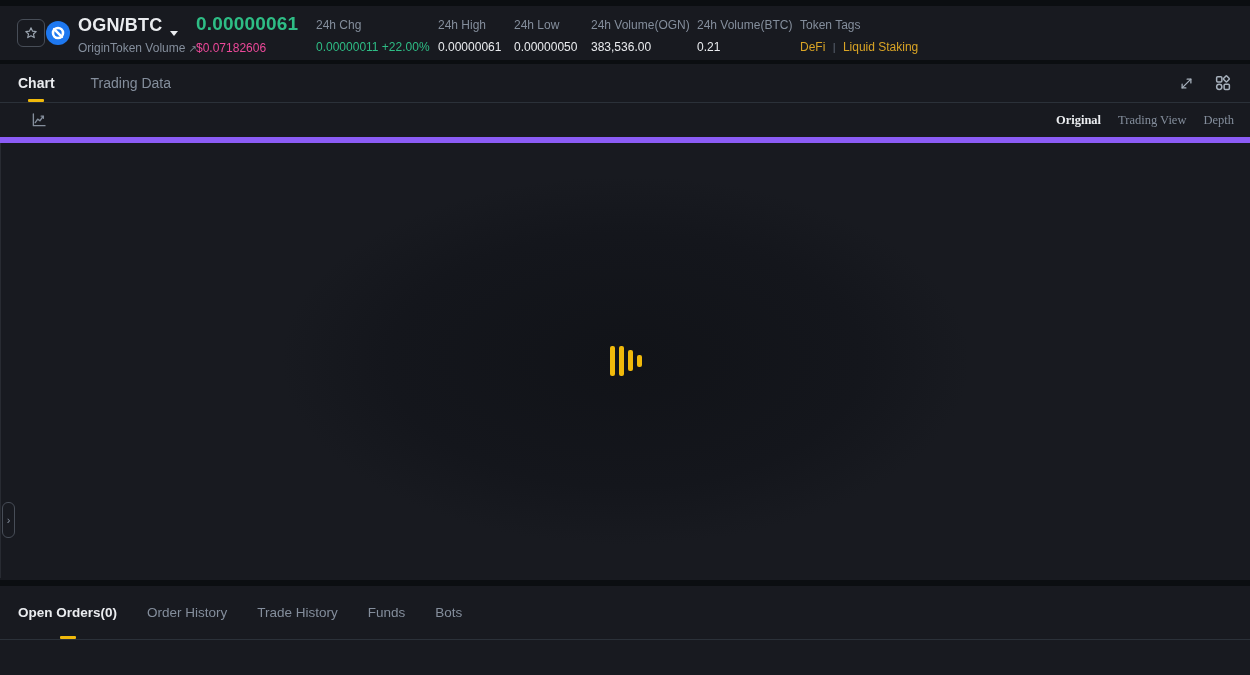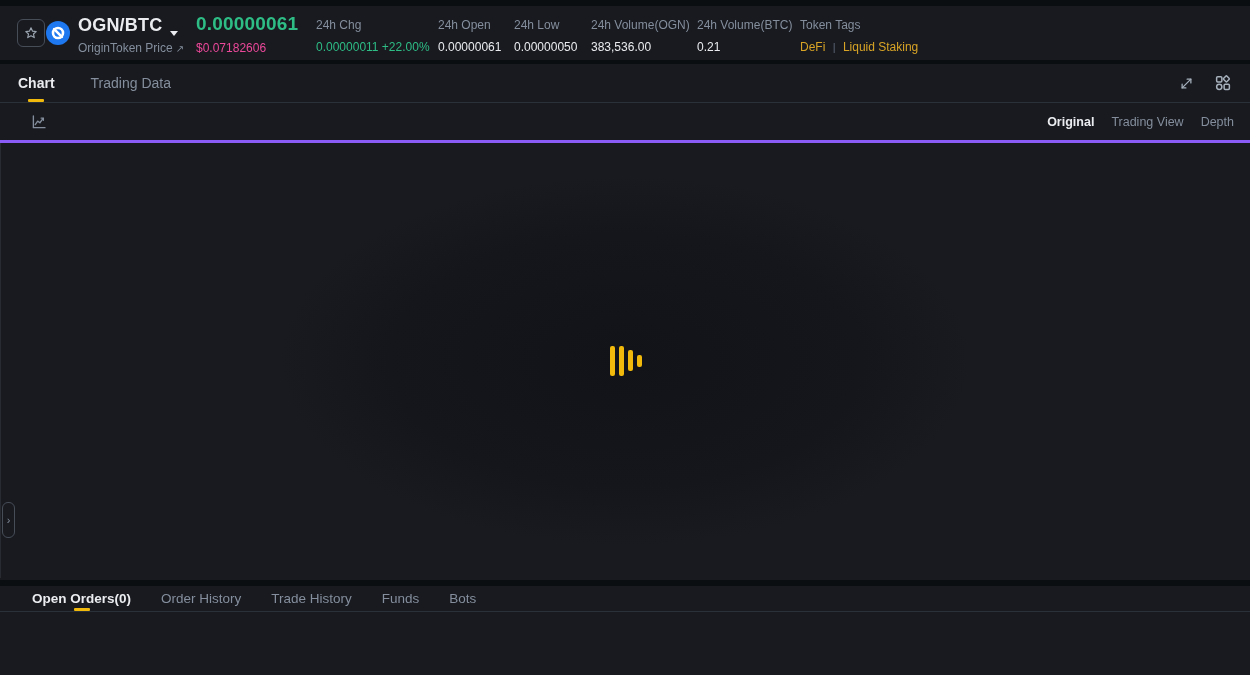--- a/index.html
+++ b/index.html
@@ -53,22 +53,22 @@
   .main-tab { font-size:14px; color:#848e9c; cursor:pointer; position:relative; height:100%; display:flex; align-items:center; }
   .main-tab.active { color:#eaecef; font-weight:bold; }
   .tab-underline {
     position:absolute; bottom:0; left:50%; transform:translateX(-50%);
     width:16px; height:3px; background:#f0b90b; border-radius:1px;
   }
   .tabrow-icons { position:absolute; right:18px; top:0; height:100%; display:flex; align-items:center; gap:20px; }
   .icon-btn { cursor:pointer; display:flex; align-items:center; justify-content:center; }
 
   .toolbar-row {
-    height:40px; border-bottom:3px solid #8b5cf6;
-    display:flex; align-items:center; position:relative;
+    height:40px; border-bottom:6px solid #8b5cf6;
+    display:flex; align-items:center; position:relative;font-family:Liberation Serif, serif;
   }
   .chart-type-icon { position:absolute; left:30px; cursor:pointer; display:flex; }
   .chart-modes { position:absolute; right:16px; display:flex; align-items:center; gap:17px; }
   .chart-mode { font-size:12.5px; color:#848e9c; cursor:pointer; }
   .chart-mode.active { color:#eaecef; font-weight:bold; }
 
   .chart-area {
     position:relative; height:435px;
     background:radial-gradient(ellipse 430px 230px at 50% 50%, #111318 0%, #14161c 55%, #181a20 80%);
     border-left:1px solid rgba(71,77,87,.35);
@@ -82,22 +82,22 @@
   .collapse-handle {
     position:absolute; left:2px; top:502px; width:13px; height:36px;
     border:1px solid #474d57; border-radius:6px;
     display:flex; align-items:center; justify-content:center;
     color:#848e9c; font-size:11px; cursor:pointer; background:#181a20; z-index:5;
   }
 
   
   .bottom { top:586px; height:89px; }
   .bottom-tabs {
-    height:26px; border-bottom:1px solid #2b3139;
-    display:flex; align-items:center; padding-left:32px; gap:30px;
+    height:54px; border-bottom:1px solid #2b3139;
+    display:flex; align-items:center; padding-left:18px; gap:30px;
   }
   .btab { font-size:13.5px; color:#848e9c; cursor:pointer; position:relative; height:100%; display:flex; align-items:center; white-space:nowrap; }
   .btab.active { color:#eaecef; font-weight:bold; }
 </style>
 </head>
 <body>
 
 <div class="panel header">
 
   <div class="fav-btn">
@@ -115,36 +115,36 @@
       <line x1="8.1" y1="8.1" x2="15.9" y2="15.9" stroke="#ffffff" stroke-width="2.6" stroke-linecap="round"></line>
     </svg>
   </div>
 
   <div class="pair-block">
     <div class="pair-row">
       <span class="pair-name">OGN/BTC</span>
       <span class="caret-down"></span>
     </div>
     <div class="pair-sub">
-      <span>OriginToken Price</span>
+      <span>OriginToken Volume</span>
       <span class="ext-arrow">↗</span>
     </div>
   </div>
 
   <div class="price-block">
     <div class="price-big">0.00000061</div>
     <div class="price-usd">$0.07182606</div>
   </div>
 
   <div class="stat" style="left:316px">
     <div class="stat-label">24h Chg</div>
     <div class="stat-value green">0.00000011 +22.00%</div>
   </div>
   <div class="stat" style="left:438px">
-    <div class="stat-label">24h Open</div>
+    <div class="stat-label">24h High</div>
     <div class="stat-value">0.00000061</div>
   </div>
   <div class="stat" style="left:514px">
     <div class="stat-label">24h Low</div>
     <div class="stat-value">0.00000050</div>
   </div>
   <div class="stat" style="left:591px">
     <div class="stat-label">24h Volume(OGN)</div>
     <div class="stat-value">383,536.00</div>
   </div>

